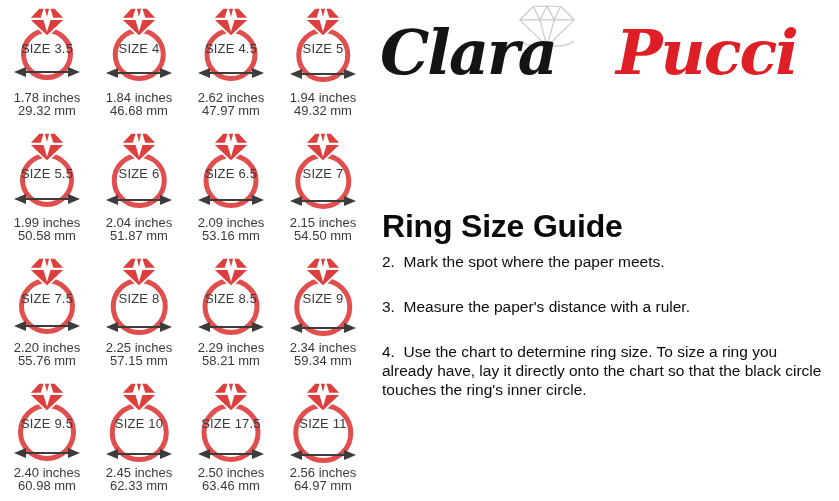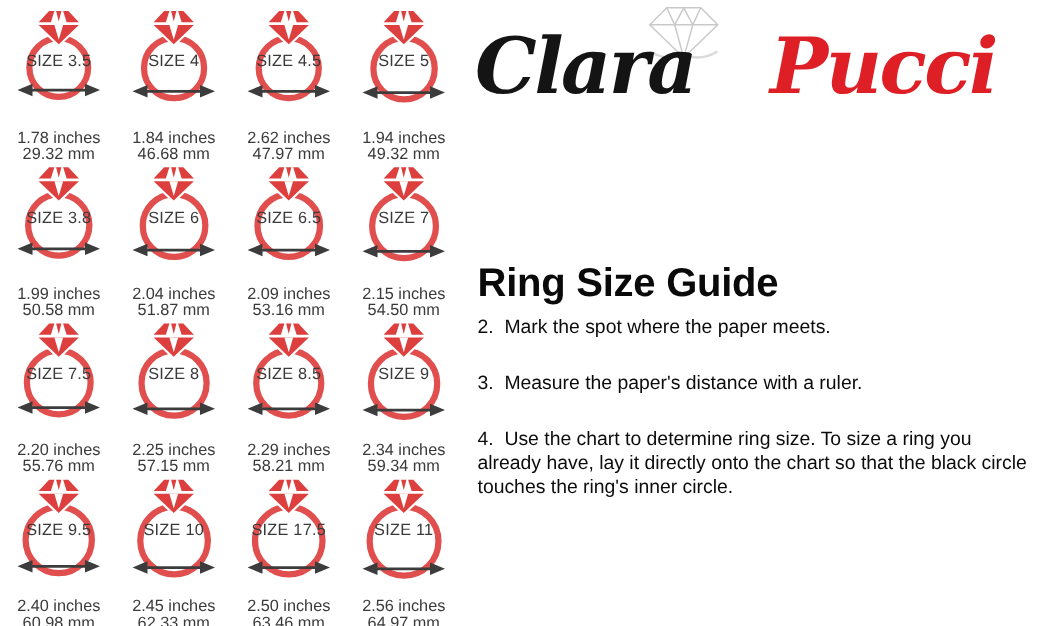--- a/index.html
+++ b/index.html
@@ -23,21 +23,21 @@
   }
   .dia{position:absolute;left:50%;top:0;transform:translateX(-50%);z-index:2;}
   .size-label{
     position:absolute;left:0;right:0;top:33px;z-index:3;
     font-size:13px;color:var(--text-gray,#3a3a3a);letter-spacing:.2px;
   }
   .arrow{
     position:absolute;left:50%;transform:translateX(-50%);
     top:calc(20px + var(--d,54px) - 15px);z-index:4;
   }
-  .measure{margin-top:12px;font-size:13px;line-height:12.5px;color:var(--text-gray,#3a3a3a);}
+  .measure{margin-top:0;font-size:13px;line-height:12.5px;color:var(--text-gray,#3a3a3a);}
   .measure span{display:block;}
   
   .brand{position:absolute;left:376px;top:0;width:440px;height:105px;}
   .brand .dia-outline{position:absolute;left:142px;top:4px;z-index:0;}
   .brand .word{
     position:absolute;z-index:1;top:16px;
     font-family:"DejaVu Serif",serif;font-style:italic;font-weight:bold;
     font-size:62px;letter-spacing:-2px;white-space:nowrap;
   }
   .word-first{left:4px;color:var(--logo-black,#141414);}
@@ -194,21 +194,21 @@
             <polygon points="1,17 47,17 24,39"></polygon>
           </g>
           <g fill="var(--diamond-red,#dc3f3d)">
             <polygon points="13,1 19,1 15,14 1,14"></polygon>
             <polygon points="21,1 27,1 24,13"></polygon>
             <polygon points="29,1 35,1 47,14 33,14"></polygon>
             <polygon points="1,17 47,17 24,39"></polygon>
           </g>
           <polygon points="19,17 29,17 24,34" fill="#fff"></polygon>
         </svg>
-        <span class="size-label">SIZE 3.8</span>
+        <span class="size-label">SIZE 5.5</span>
         <svg class="arrow" width="66" height="14" viewBox="0 0 66 14" aria-hidden="true">
           <line x1="9" y1="7" x2="57" y2="7" stroke="var(--arrow-gray,#3c3c3c)" stroke-width="2.2"></line>
           <polygon points="0,7 12,2 12,12" fill="var(--arrow-gray,#3c3c3c)"></polygon>
           <polygon points="66,7 54,2 54,12" fill="var(--arrow-gray,#3c3c3c)"></polygon>
         </svg>
       </div>
       <div class="measure">
         <span>1.99 inches</span>
         <span>50.58 mm</span>
       </div>

